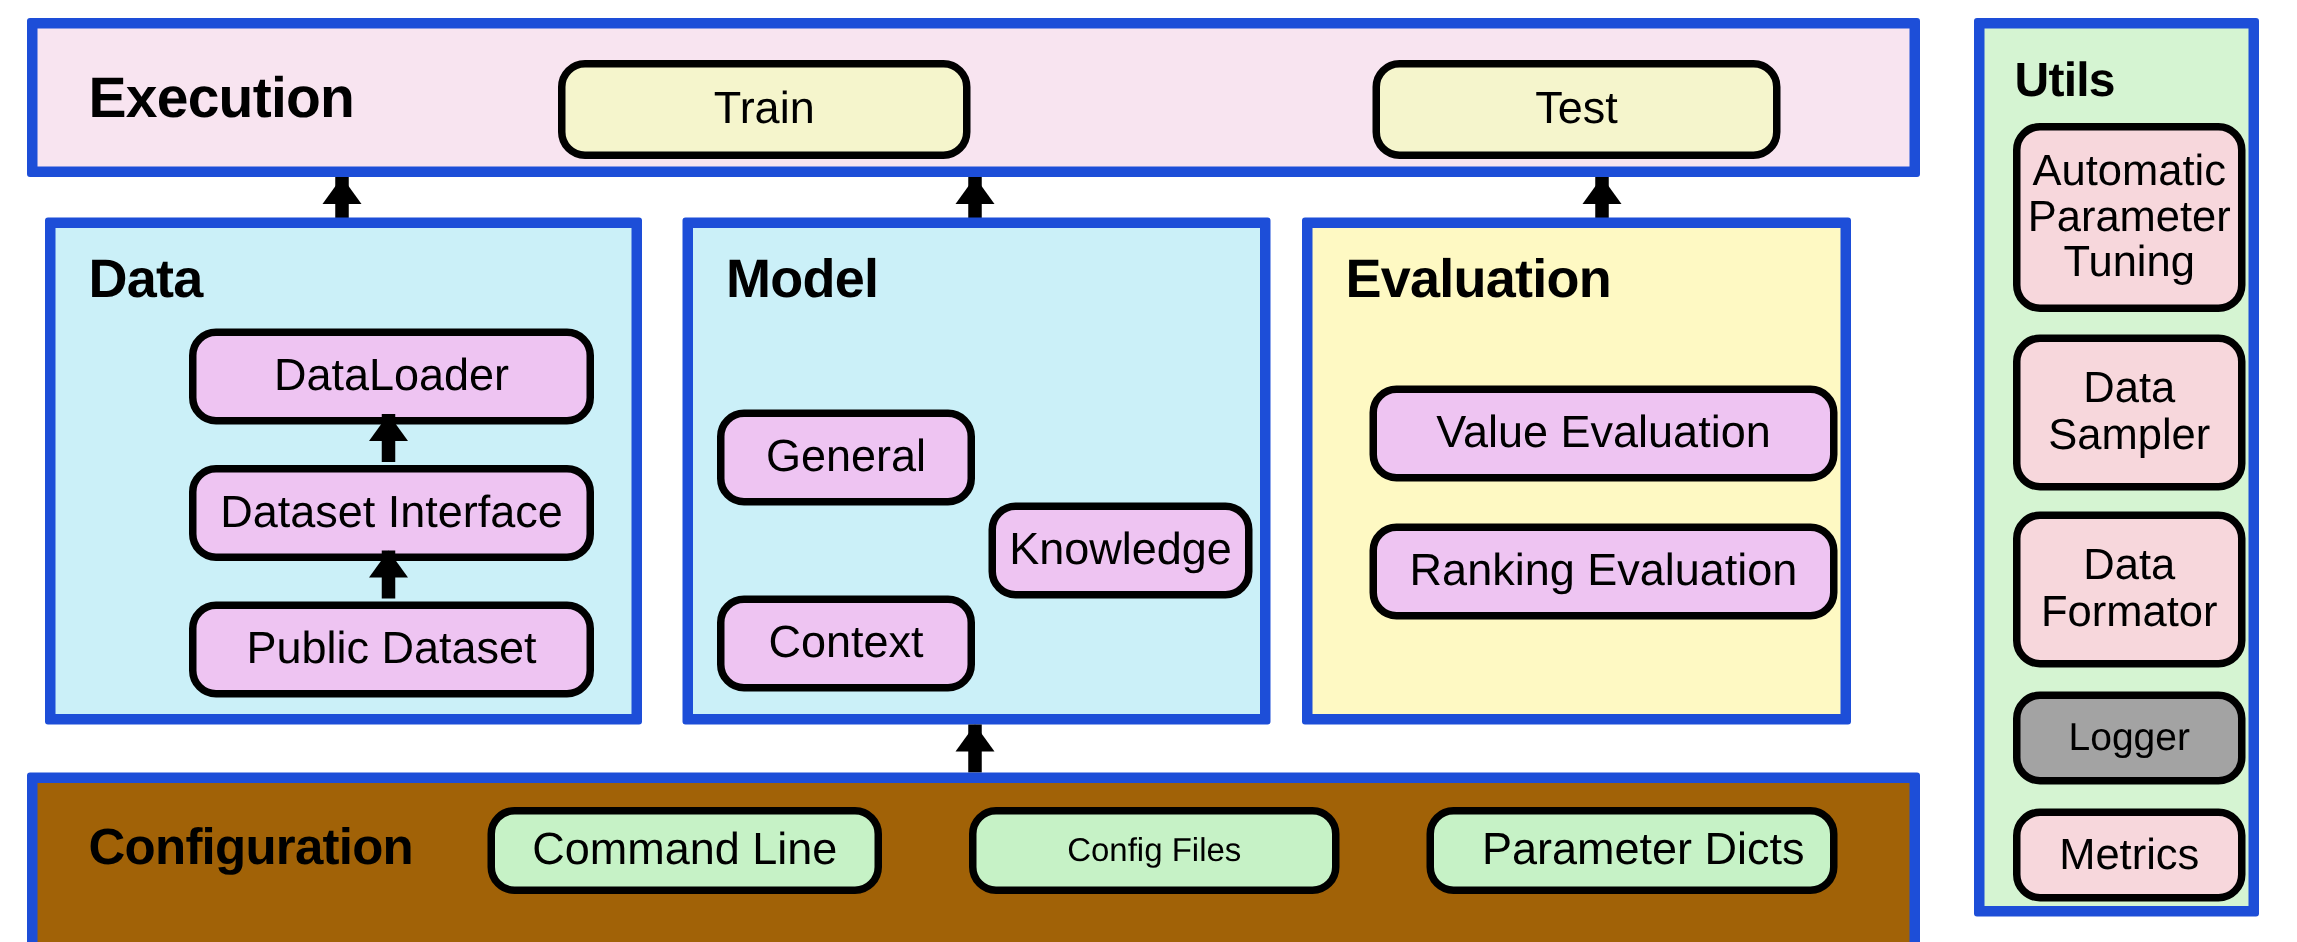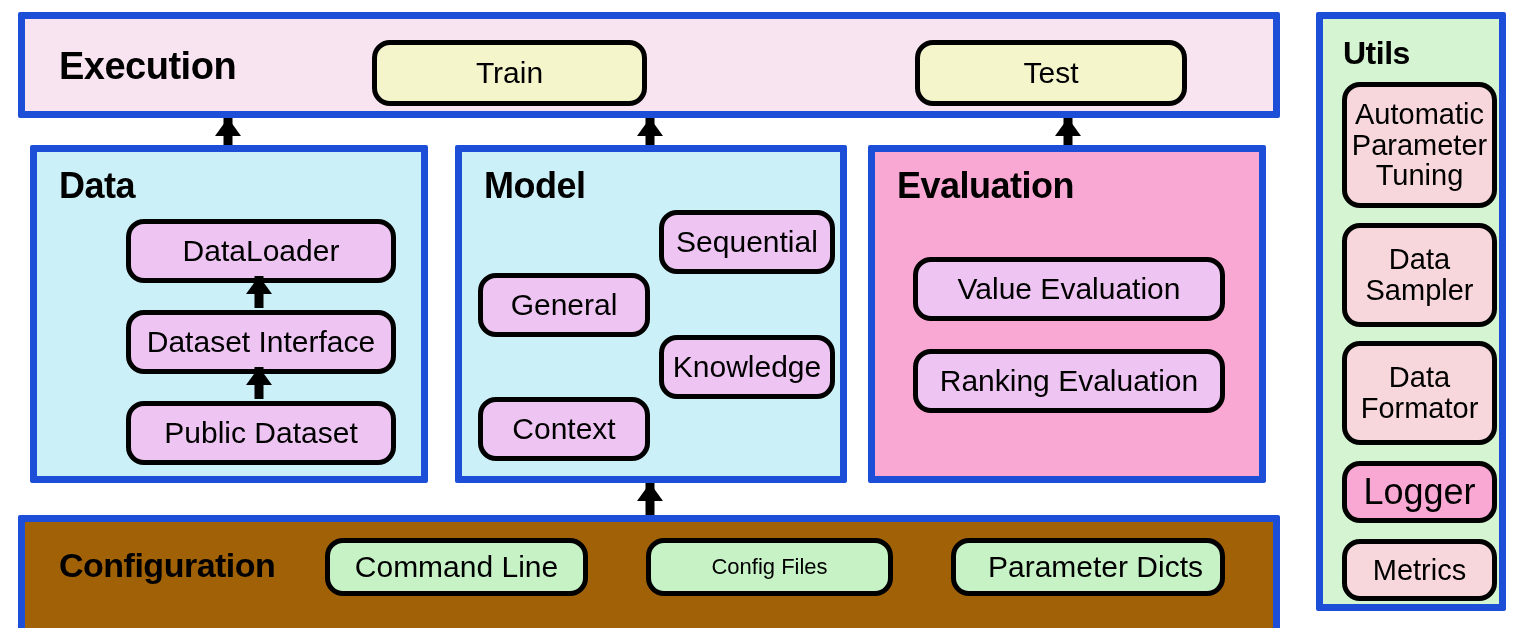--- a/index.html
+++ b/index.html
@@ -111,30 +111,29 @@
     <div class="head"></div>
   </div>
   <div class="arrow" style="left:241px; top:367px; width:36px; height:32px;">
     <div class="shaft" style="height:32px;"></div>
     <div class="head"></div>
   </div>
 
   <div class="panel" style="left:455px; top:145px; width:392px; height:338px; background:#cbf0f8;">
     <div class="panel-title" style="left:22px; top:13px; font-size:36px;">Model</div>
 
-    <div class="chip" style="left:197px; top:58px; width:176px; height:64px; background:#eec4f2; font-size:30px;">Sequential</div>
 
     <div class="chip" style="left:16px; top:121px; width:172px; height:64px; background:#eec4f2; font-size:30px;text-align:center;">General</div>
 
     <div class="chip" style="left:197px; top:183px; width:176px; height:64px; background:#eec4f2; font-size:30px;">Knowledge</div>
 
     <div class="chip" style="left:16px; top:245px; width:172px; height:64px; background:#eec4f2; font-size:30px;">Context</div>
   </div>
 
-  <div class="panel" style="left:868px; top:145px; width:398px; height:338px; background:#f9a8d4;">
+  <div class="panel" style="left:868px; top:145px; width:366px; height:338px; background:#fef9c3;">
     <div class="panel-title" style="left:22px; top:13px; font-size:36px;">Evaluation</div>
 
     <div class="chip" style="left:38px; top:105px; width:312px; height:64px; background:#eec4f2; font-size:30px;">Value Evaluation</div>
 
     <div class="chip" style="left:38px; top:197px; width:312px; height:64px; background:#eec4f2; font-size:30px;">Ranking Evaluation</div>
   </div>
 
   <div class="arrow" style="left:632px; top:483px; width:36px; height:32px;">
     <div class="shaft" style="height:32px;"></div>
     <div class="head"></div>
@@ -156,18 +155,18 @@
     <div class="chip" style="left:19px; top:63px; width:155px; height:126px; background:#f7d7dc; font-size:29px;">Automatic
 Parameter
 Tuning</div>
 
     <div class="chip" style="left:19px; top:204px; width:155px; height:104px; background:#f7d7dc; font-size:29px;">Data
 Sampler</div>
 
     <div class="chip" style="left:19px; top:322px; width:155px; height:104px; background:#f7d7dc; font-size:29px;">Data
 Formator</div>
 
-    <div class="chip" style="left:19px; top:442px; width:155px; height:62px; background:#f9a8d4; font-size:36px;">Logger</div>
+    <div class="chip" style="left:19px; top:442px; width:155px; height:62px; background:#a3a3a3; font-size:26px;">Logger</div>
 
     <div class="chip" style="left:19px; top:520px; width:155px; height:62px; background:#f7d7dc; font-size:29px;">Metrics</div>
   </div>
 
 </div>
 
 </body></html>

